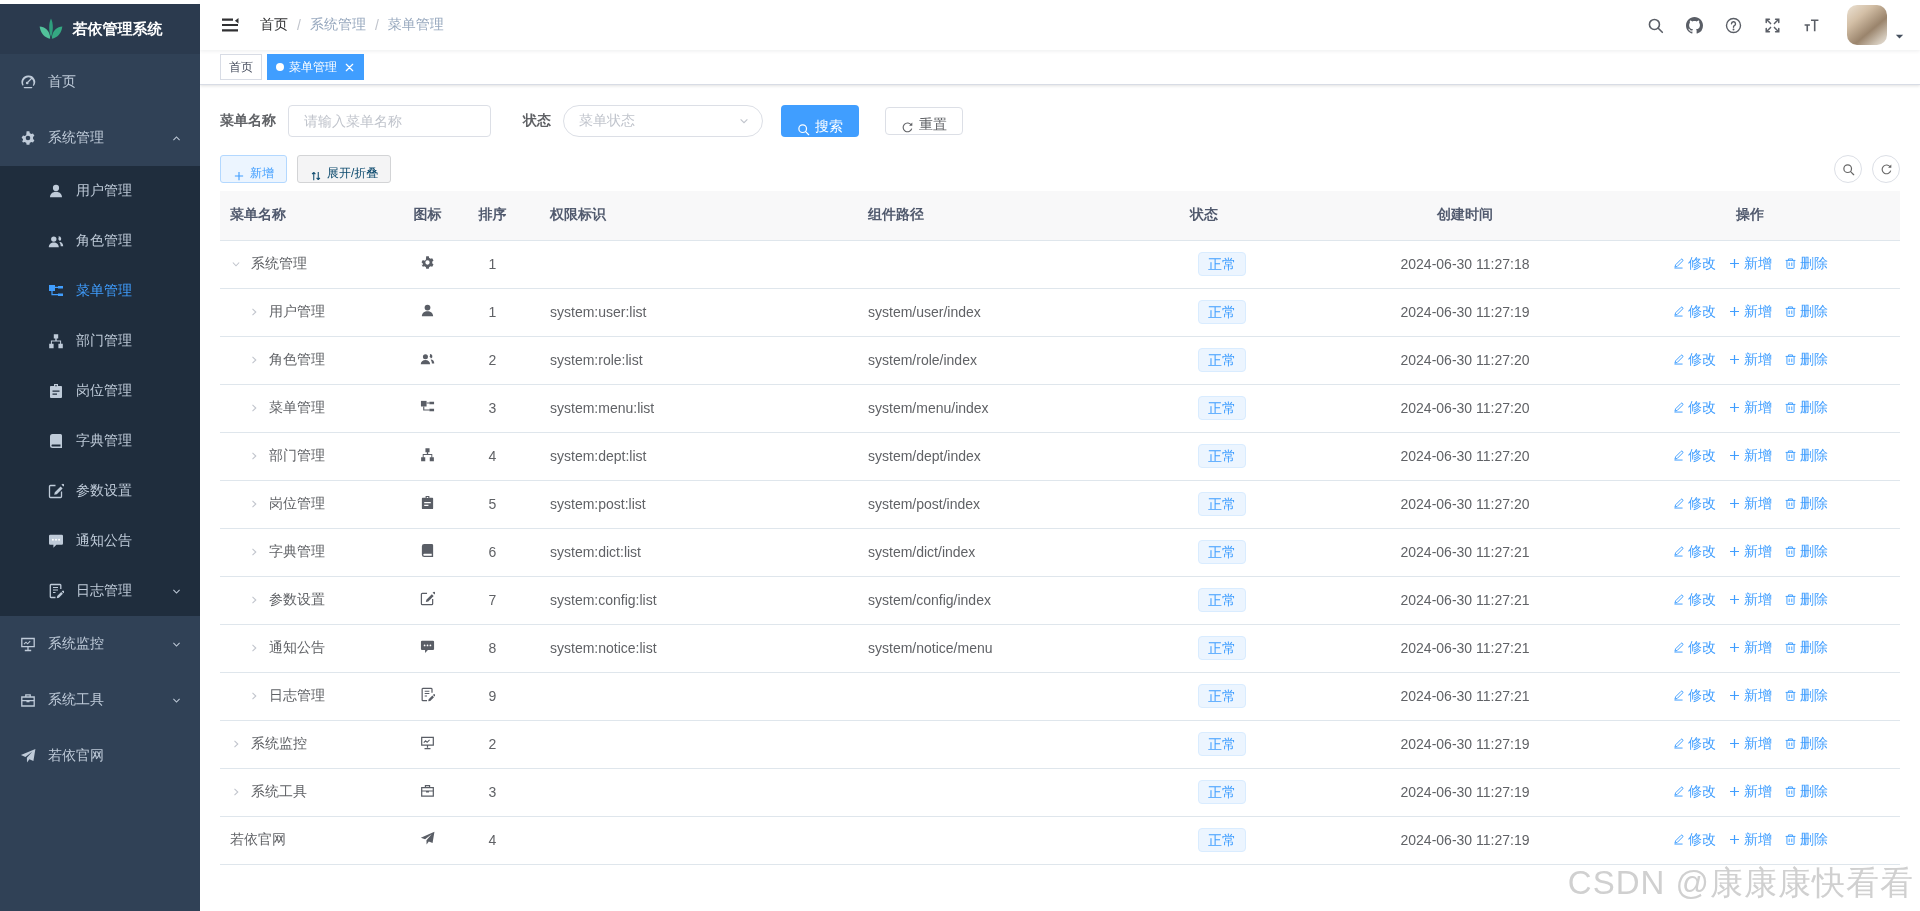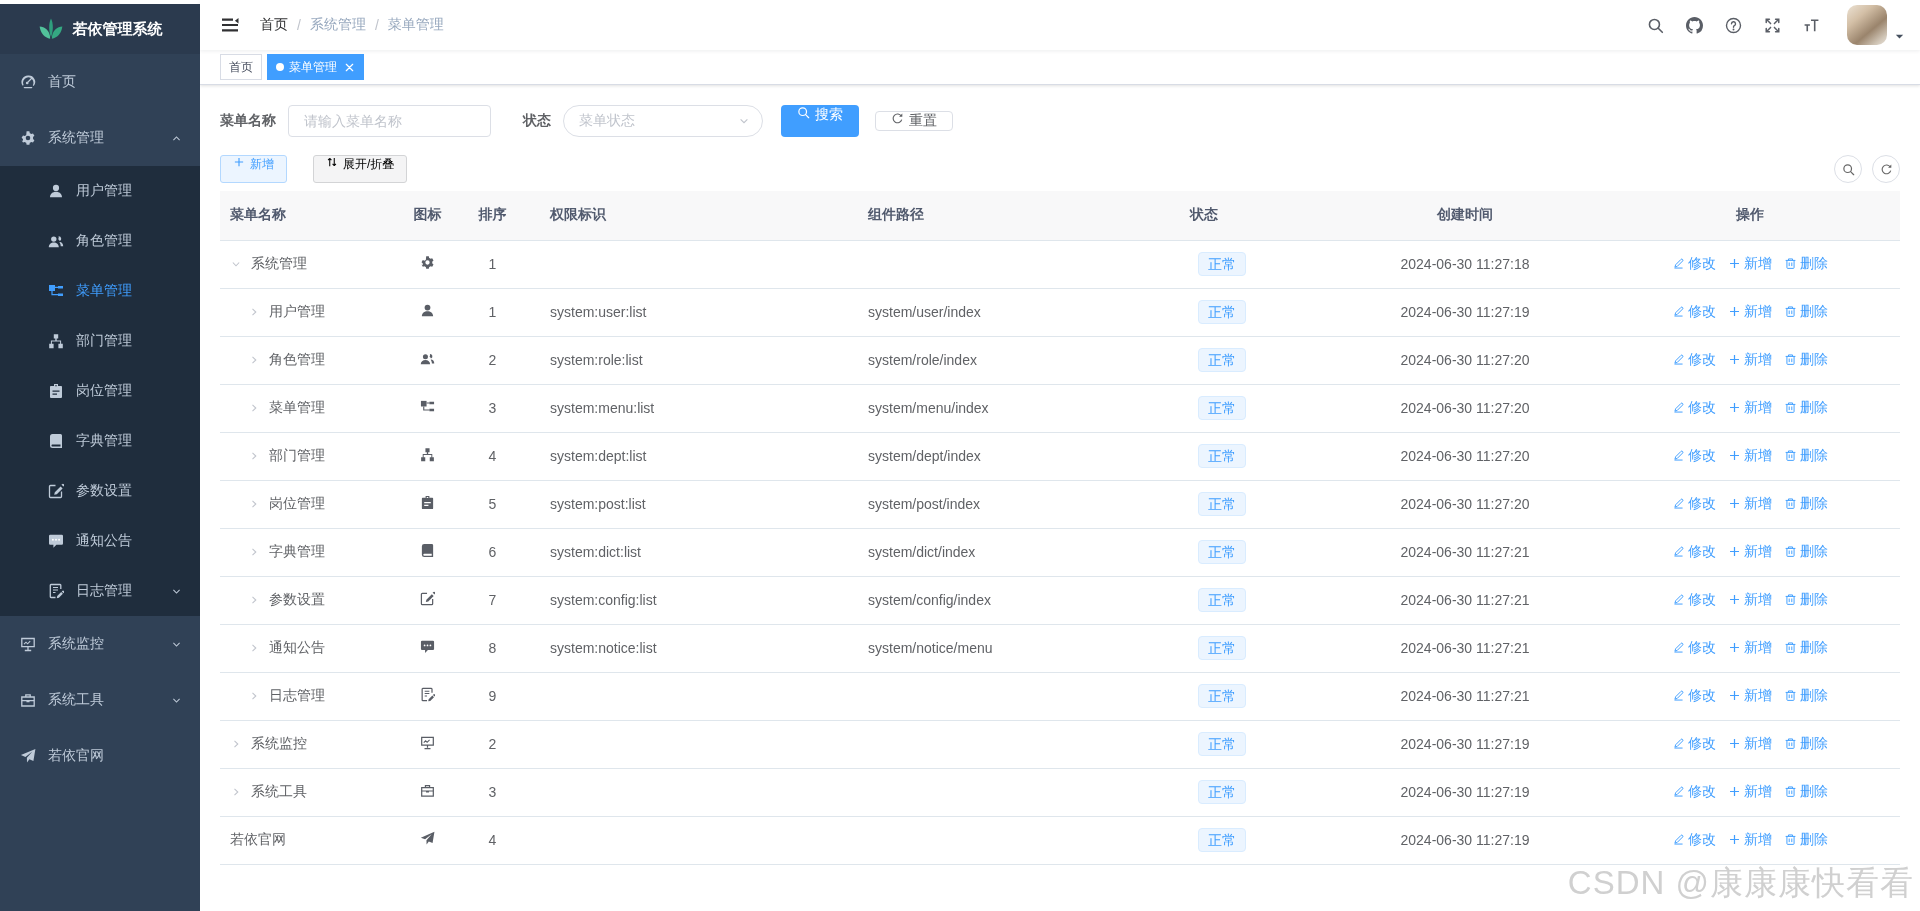--- a/index.html
+++ b/index.html
@@ -57,31 +57,31 @@
   
   .search-row{display:flex;align-items:center;margin-bottom:18px}
   .form-label{font-size:14px;font-weight:700;color:#606266;margin-right:12px;white-space:nowrap}
   .form-input{width:203px;height:32px;border:1px solid #dcdfe6;border-radius:4px;padding:0 15px;font-size:14px;color:#606266;outline:none}
   .form-input::placeholder{color:#c0c4cc}
   .label-status{margin-left:32px}
   .form-select{width:200px;height:32px;border:1px solid #dcdfe6;border-radius:16px;display:flex;align-items:center;justify-content:space-between;padding:0 12px 0 15px;cursor:pointer;background:#fff}
   .select-placeholder{font-size:14px;color:#c0c4cc}
   .select-arrow{color:#c0c4cc;display:flex}
   .select-arrow svg{width:12px;height:12px}
-  .btn{display:inline-flex;align-items:flex-start;justify-content:center;border-radius:4px;cursor:pointer;font-size:14px;gap:5px;border:1px solid transparent;white-space:nowrap}
+  .btn{display:inline-flex;align-items:flex-end;justify-content:center;border-radius:4px;cursor:pointer;font-size:14px;gap:5px;border:1px solid transparent;white-space:nowrap}
   .btn svg{width:13px;height:13px}
   .btn-search{height:32px;padding:0 15px;background:var(--primary);color:#fff;margin-left:18px}
-  .btn-reset{height:20px;padding:0 15px;background:#fff;border-color:#dcdfe6;color:#606266;margin-left:16px}
+  .btn-reset{height:28px;padding:0 15px;background:#fff;border-color:#dcdfe6;color:#606266;margin-left:26px}
 
   
   .toolbar-row{display:flex;align-items:center;margin-bottom:8px}
   .btn-mini{height:28px;padding:0 12px;font-size:12px;border-radius:3px}
   .btn-mini svg{width:12px;height:12px}
   .btn-add{background:#ecf5ff;border-color:#b3d8ff;color:var(--primary)}
-  .btn-toggle{background:#f4f4f5;border-color:#d3d4d6;color:#000000;margin-left:26px}
+  .btn-toggle{background:#f4f4f5;border-color:#d3d4d6;color:#0c4a6e;margin-left:10px}
   .right-tools{margin-left:auto;display:flex;gap:10px}
   .circle-btn{width:28px;height:28px;border-radius:50%;border:1px solid #dcdfe6;background:#fff;color:#666;display:flex;align-items:center;justify-content:center;cursor:pointer}
   .circle-btn svg{width:13px;height:13px}
 
   
   .menu-table{width:100%;border-collapse:collapse;font-size:14px;color:#606266;table-layout:fixed}
   .menu-table th{background:#f8f8f9;color:#515a6e;font-weight:700;height:49px;border-bottom:1px solid #dfe6ec;text-align:left;padding:0 0 0 10px;white-space:nowrap}
   .menu-table td{height:48px;border-bottom:1px solid #dfe6ec;padding:0 0 0 10px;white-space:nowrap;overflow:hidden}
   .menu-table .center{text-align:center;padding:0}
   .menu-table .pad20{padding-left:20px}

